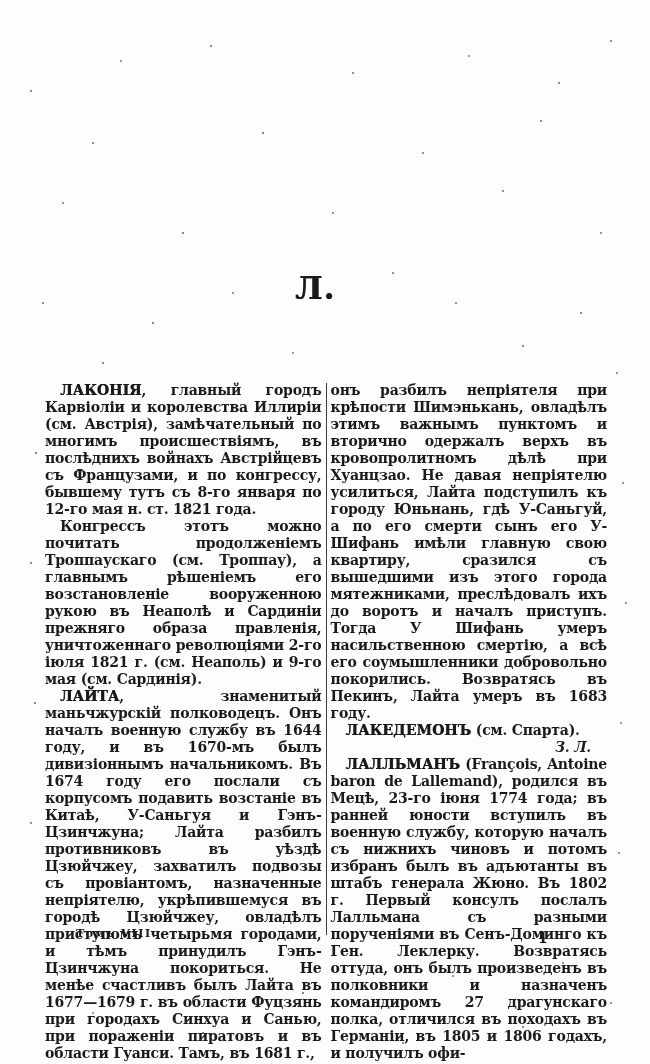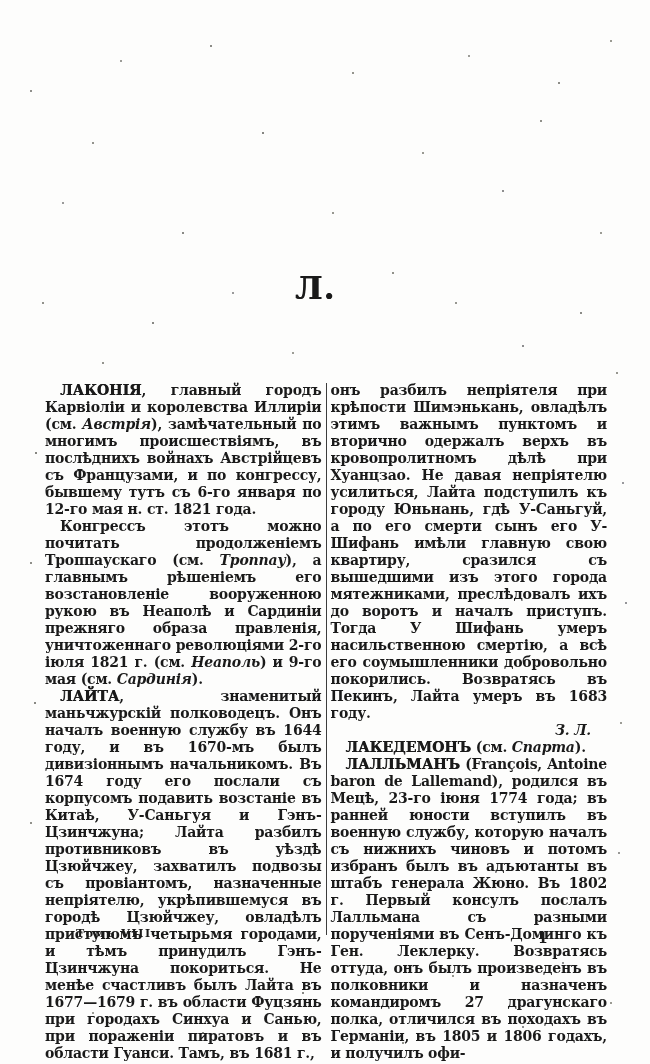--- a/index.html
+++ b/index.html
@@ -20,21 +20,21 @@
   .col-left{margin-right:7px;}
   .col-right{margin-left:2px;}
   .divider{position:absolute;left:326px;top:383px;width:1px;height:552px;background:#3c3c3c;}
   .para{
     margin:0;text-align:justify;
     font-size:14px;line-height:17px;font-weight:bold;
     letter-spacing:-0.2px;text-indent:15px;
   }
   .para.continuation{text-indent:0;}
   .para.signature{text-align:right;text-indent:0;padding-right:16px;font-style:italic;}
-  .it{font-style:italic;}
+  .it{}
   .hw{text-shadow:0.45px 0 currentColor;letter-spacing:0.1px;}
   .volume-label{
     position:absolute;left:76px;top:927px;
     font-size:11px;font-weight:bold;letter-spacing:1.6px;
   }
   .page-number{
     position:absolute;left:538px;top:930px;
     font-size:14px;font-weight:bold;
   }
   .speckles{
@@ -61,28 +61,28 @@
 </head>
 <body>
 
 <div class="page" style="--paper: #fdfdfc; --ink: #1a1a1a;">
   <div class="speckles"></div>
 
   <div class="section-heading">Л.</div>
 
   <div class="columns">
     <div class="col col-left">
-        <p class="para entry"><span class="hw">ЛАКОНІЯ</span><span>, главный городъ Карвіоліи и королевства Иллиріи (см. </span><span class="it">Австрія</span><span>), замѣчательный по многимъ происшествіямъ, въ послѣднихъ войнахъ Австрійцевъ съ Французами, и по конгрессу, бывшему тутъ съ 6-го января по 12-го мая н. ст. 1821 года.</span></p>
+        <p class="para entry"><span class="hw">ЛАКОНІЯ</span><span>, главный городъ Карвіоліи и королевства Иллиріи (см. </span><span class="it">Австрія</span><span>), замѣчательный по многимъ происшествіямъ, въ послѣднихъ войнахъ Австрійцевъ съ Французами, и по конгрессу, бывшему тутъ съ 8-го января по 12-го мая н. ст. 1821 года.</span></p>
         <p class="para plain"><span>Конгрессъ этотъ можно почитать продолженіемъ Троппаускаго (см. </span><span class="it">Троппау</span><span>), а главнымъ рѣшеніемъ его возстановленіе вооруженною рукою въ Неаполѣ и Сардиніи прежняго образа правленія, уничтоженнаго революціями 2-го іюля 1821 г. (см. </span><span class="it">Неаполь</span><span>) и 9-го мая (см. </span><span class="it">Сардинія</span><span>).</span></p>
         <p class="para entry"><span class="hw">ЛАЙТА</span><span>, знаменитый маньчжурскій полководецъ. Онъ началъ военную службу въ 1644 году, и въ 1670-мъ былъ дивизіоннымъ начальникомъ. Въ 1674 году его послали съ корпусомъ подавить возстаніе въ Китаѣ, У-Саньгуя и Гэнъ-Цзинчжуна; Лайта разбилъ противниковъ въ уѣздѣ Цзюйчжеу, захватилъ подвозы съ провіантомъ, назначенные непріятелю, укрѣпившемуся въ городѣ Цзюйчжеу, овладѣлъ приступомъ четырьмя городами, и тѣмъ принудилъ Гэнъ-Цзинчжуна покориться. Не менѣе счастливъ былъ Лайта въ 1677—1679 г. въ области Фуцзянь при городахъ Синхуа и Санью, при пораженіи пиратовъ и въ области Гуанси. Тамъ, въ 1681 г.,</span></p>
       </div>
     <div class="col col-right">
         <p class="para continuation"><span>онъ разбилъ непріятеля при крѣпости Шимэнькань, овладѣлъ этимъ важнымъ пунктомъ и вторично одержалъ верхъ въ кровопролитномъ дѣлѣ при Хуанцзао. Не давая непріятелю усилиться, Лайта подступилъ къ городу Юньнань, гдѣ У-Саньгуй, а по его смерти сынъ его У-Шифань имѣли главную свою квартиру, сразился съ вышедшими изъ этого города мятежниками, преслѣдовалъ ихъ до воротъ и началъ приступъ. Тогда У Шифань умеръ насильственною смертію, а всѣ его соумышленники добровольно покорились. Возвратясь въ Пекинъ, Лайта умеръ въ 1683 году.</span></p>
+        <p class="para entry"><span class="hw">ЛАКЕДЕМОНЪ</span><span> (см. </span><span class="it">Спарта</span><span>).</span></p>
         <p class="para signature"><span class="it">З. Л.</span></p>
-        <p class="para entry"><span class="hw">ЛАКЕДЕМОНЪ</span><span> (см. </span><span class="it">Спарта</span><span>).</span></p>
         <p class="para entry"><span class="hw">ЛАЛЛЬМАНЪ</span><span> (François, Antoine baron de Lallemand), родился въ Мецѣ, 23-го іюня 1774 года; въ ранней юности вступилъ въ военную службу, которую началъ съ нижнихъ чиновъ и потомъ избранъ былъ въ адъютанты въ штабъ генерала Жюно. Въ 1802 г. Первый консулъ послалъ Лалльмана съ разными порученіями въ Сенъ-Доминго къ Ген. Леклерку. Возвратясь оттуда, онъ былъ произведенъ въ полковники и назначенъ командиромъ 27 драгунскаго полка, отличился въ походахъ въ Германіи, въ 1805 и 1806 годахъ, и получилъ офи-</span></p>
       </div>
   </div>
 
   <div class="divider"></div>
 
   <div class="volume-label">Томъ VIII.</div>
 
   <div class="page-number">1</div>
 </div>

